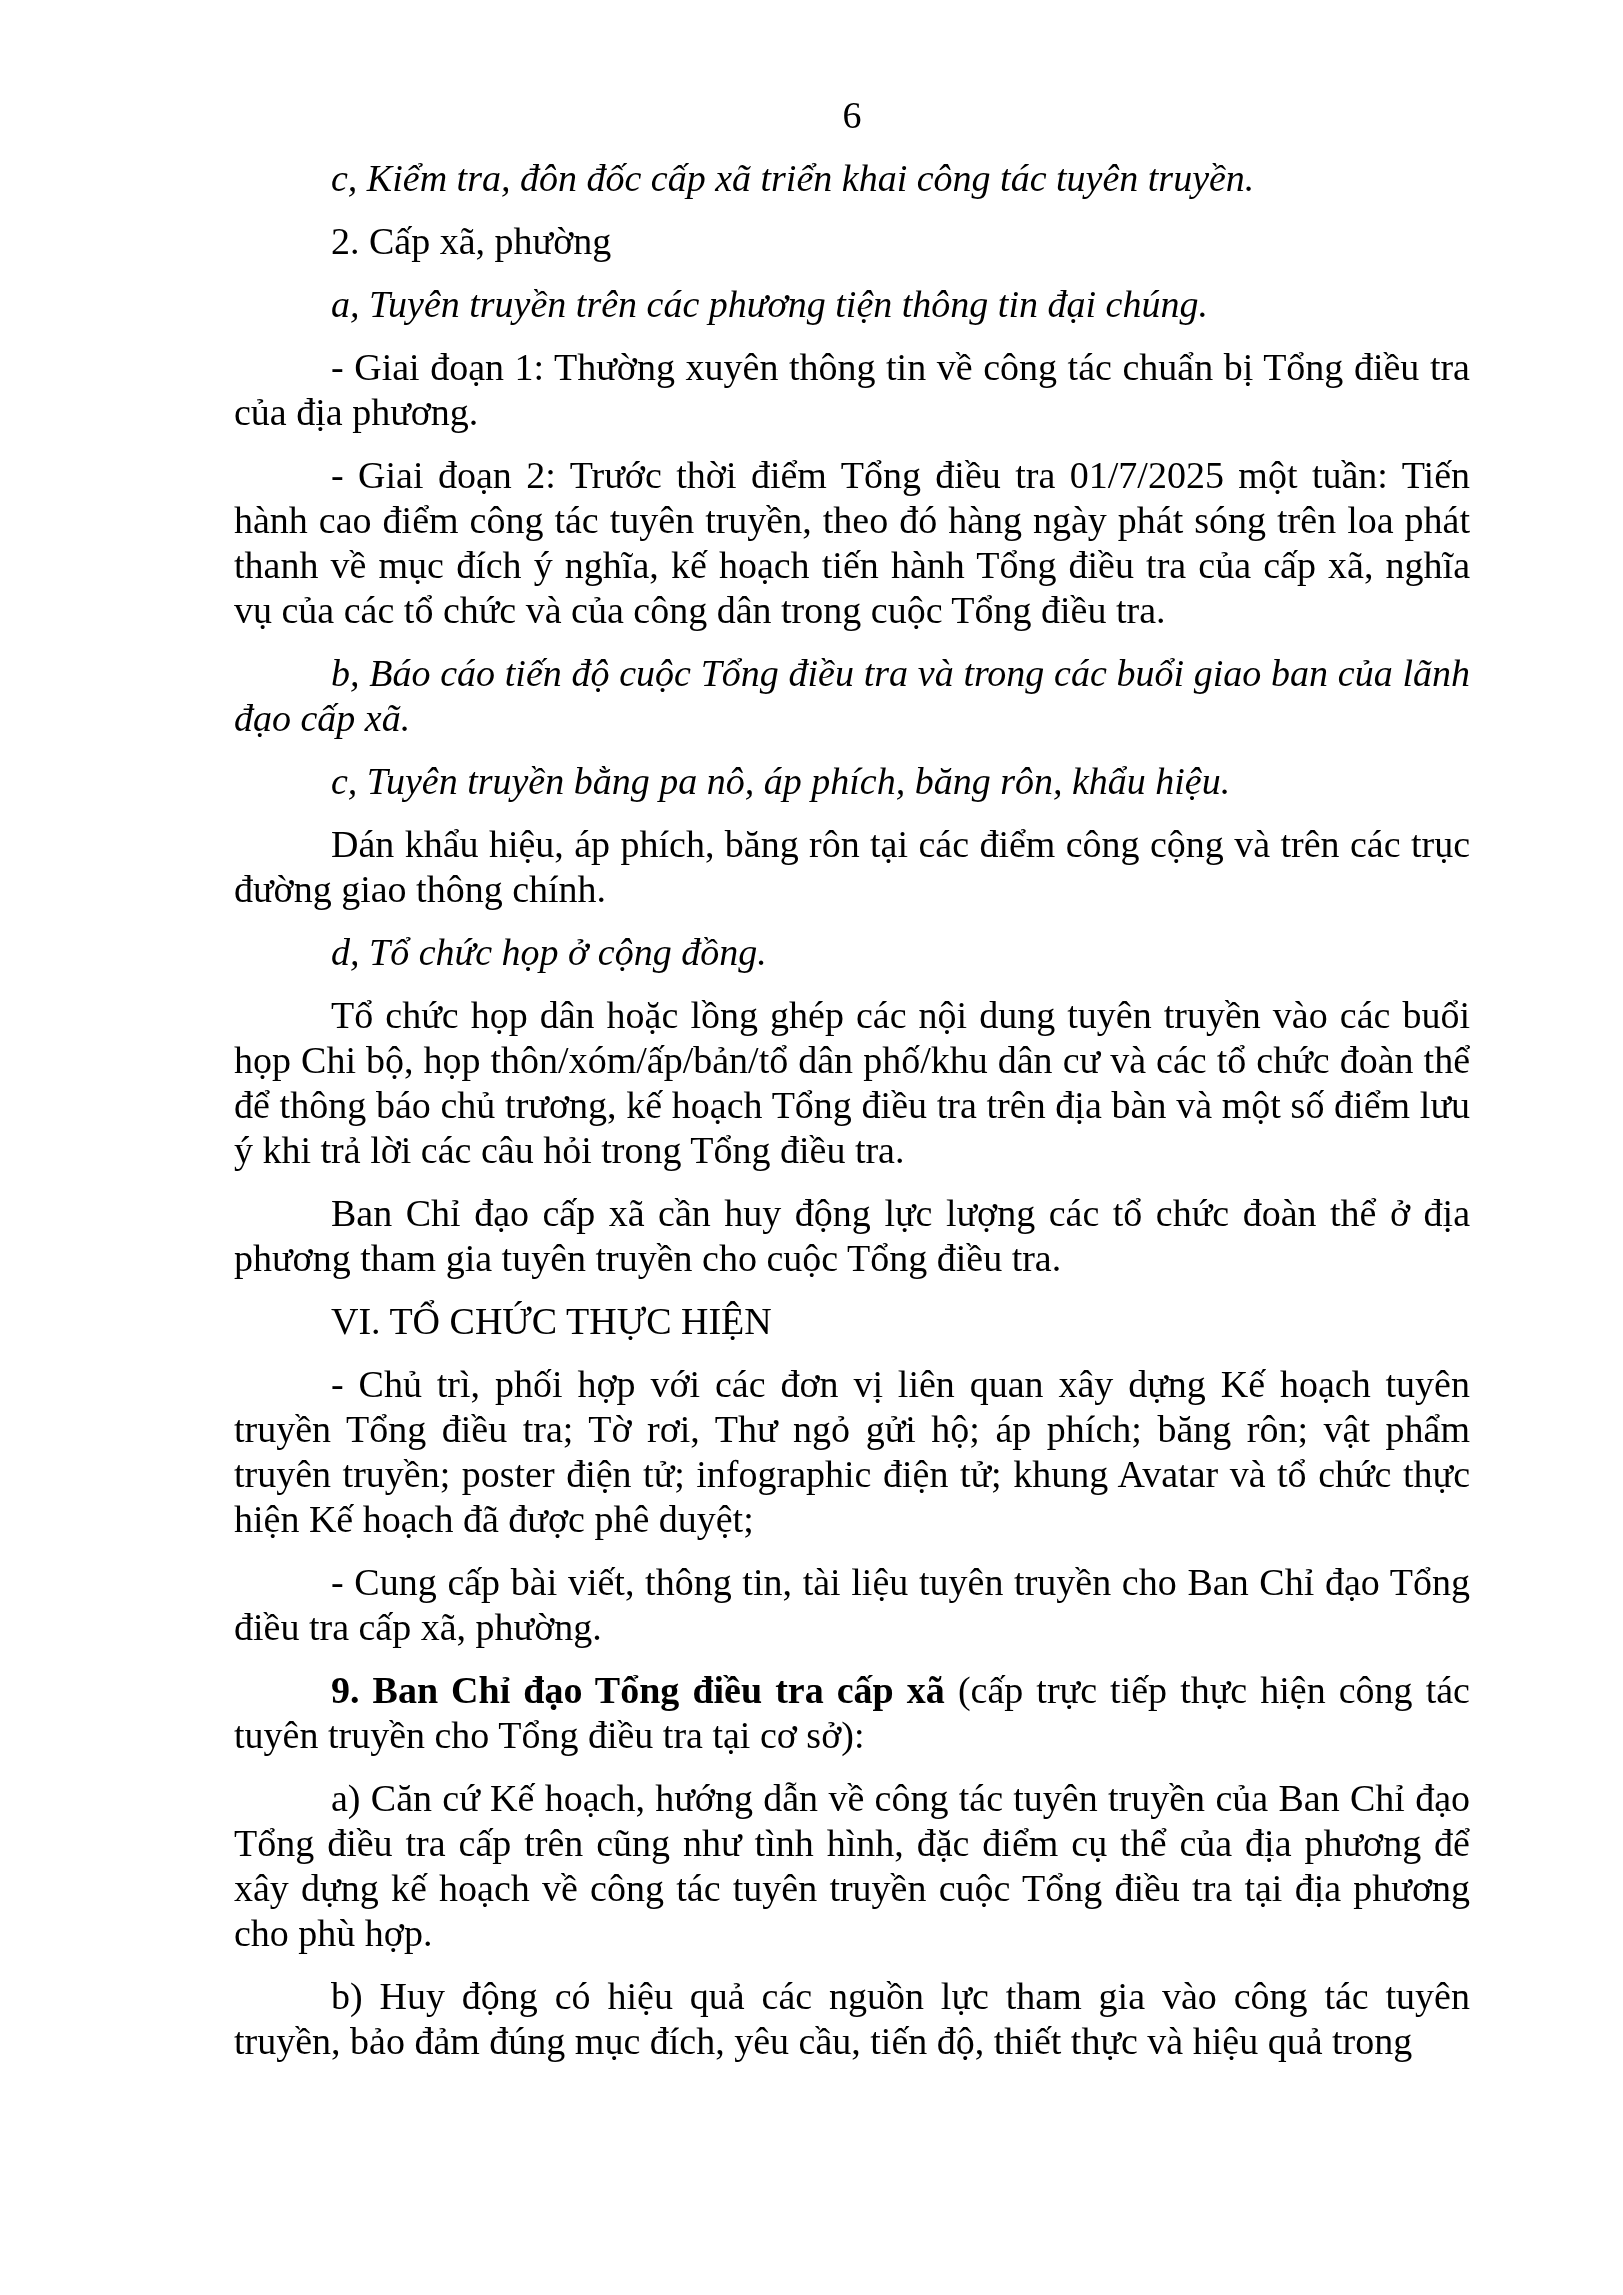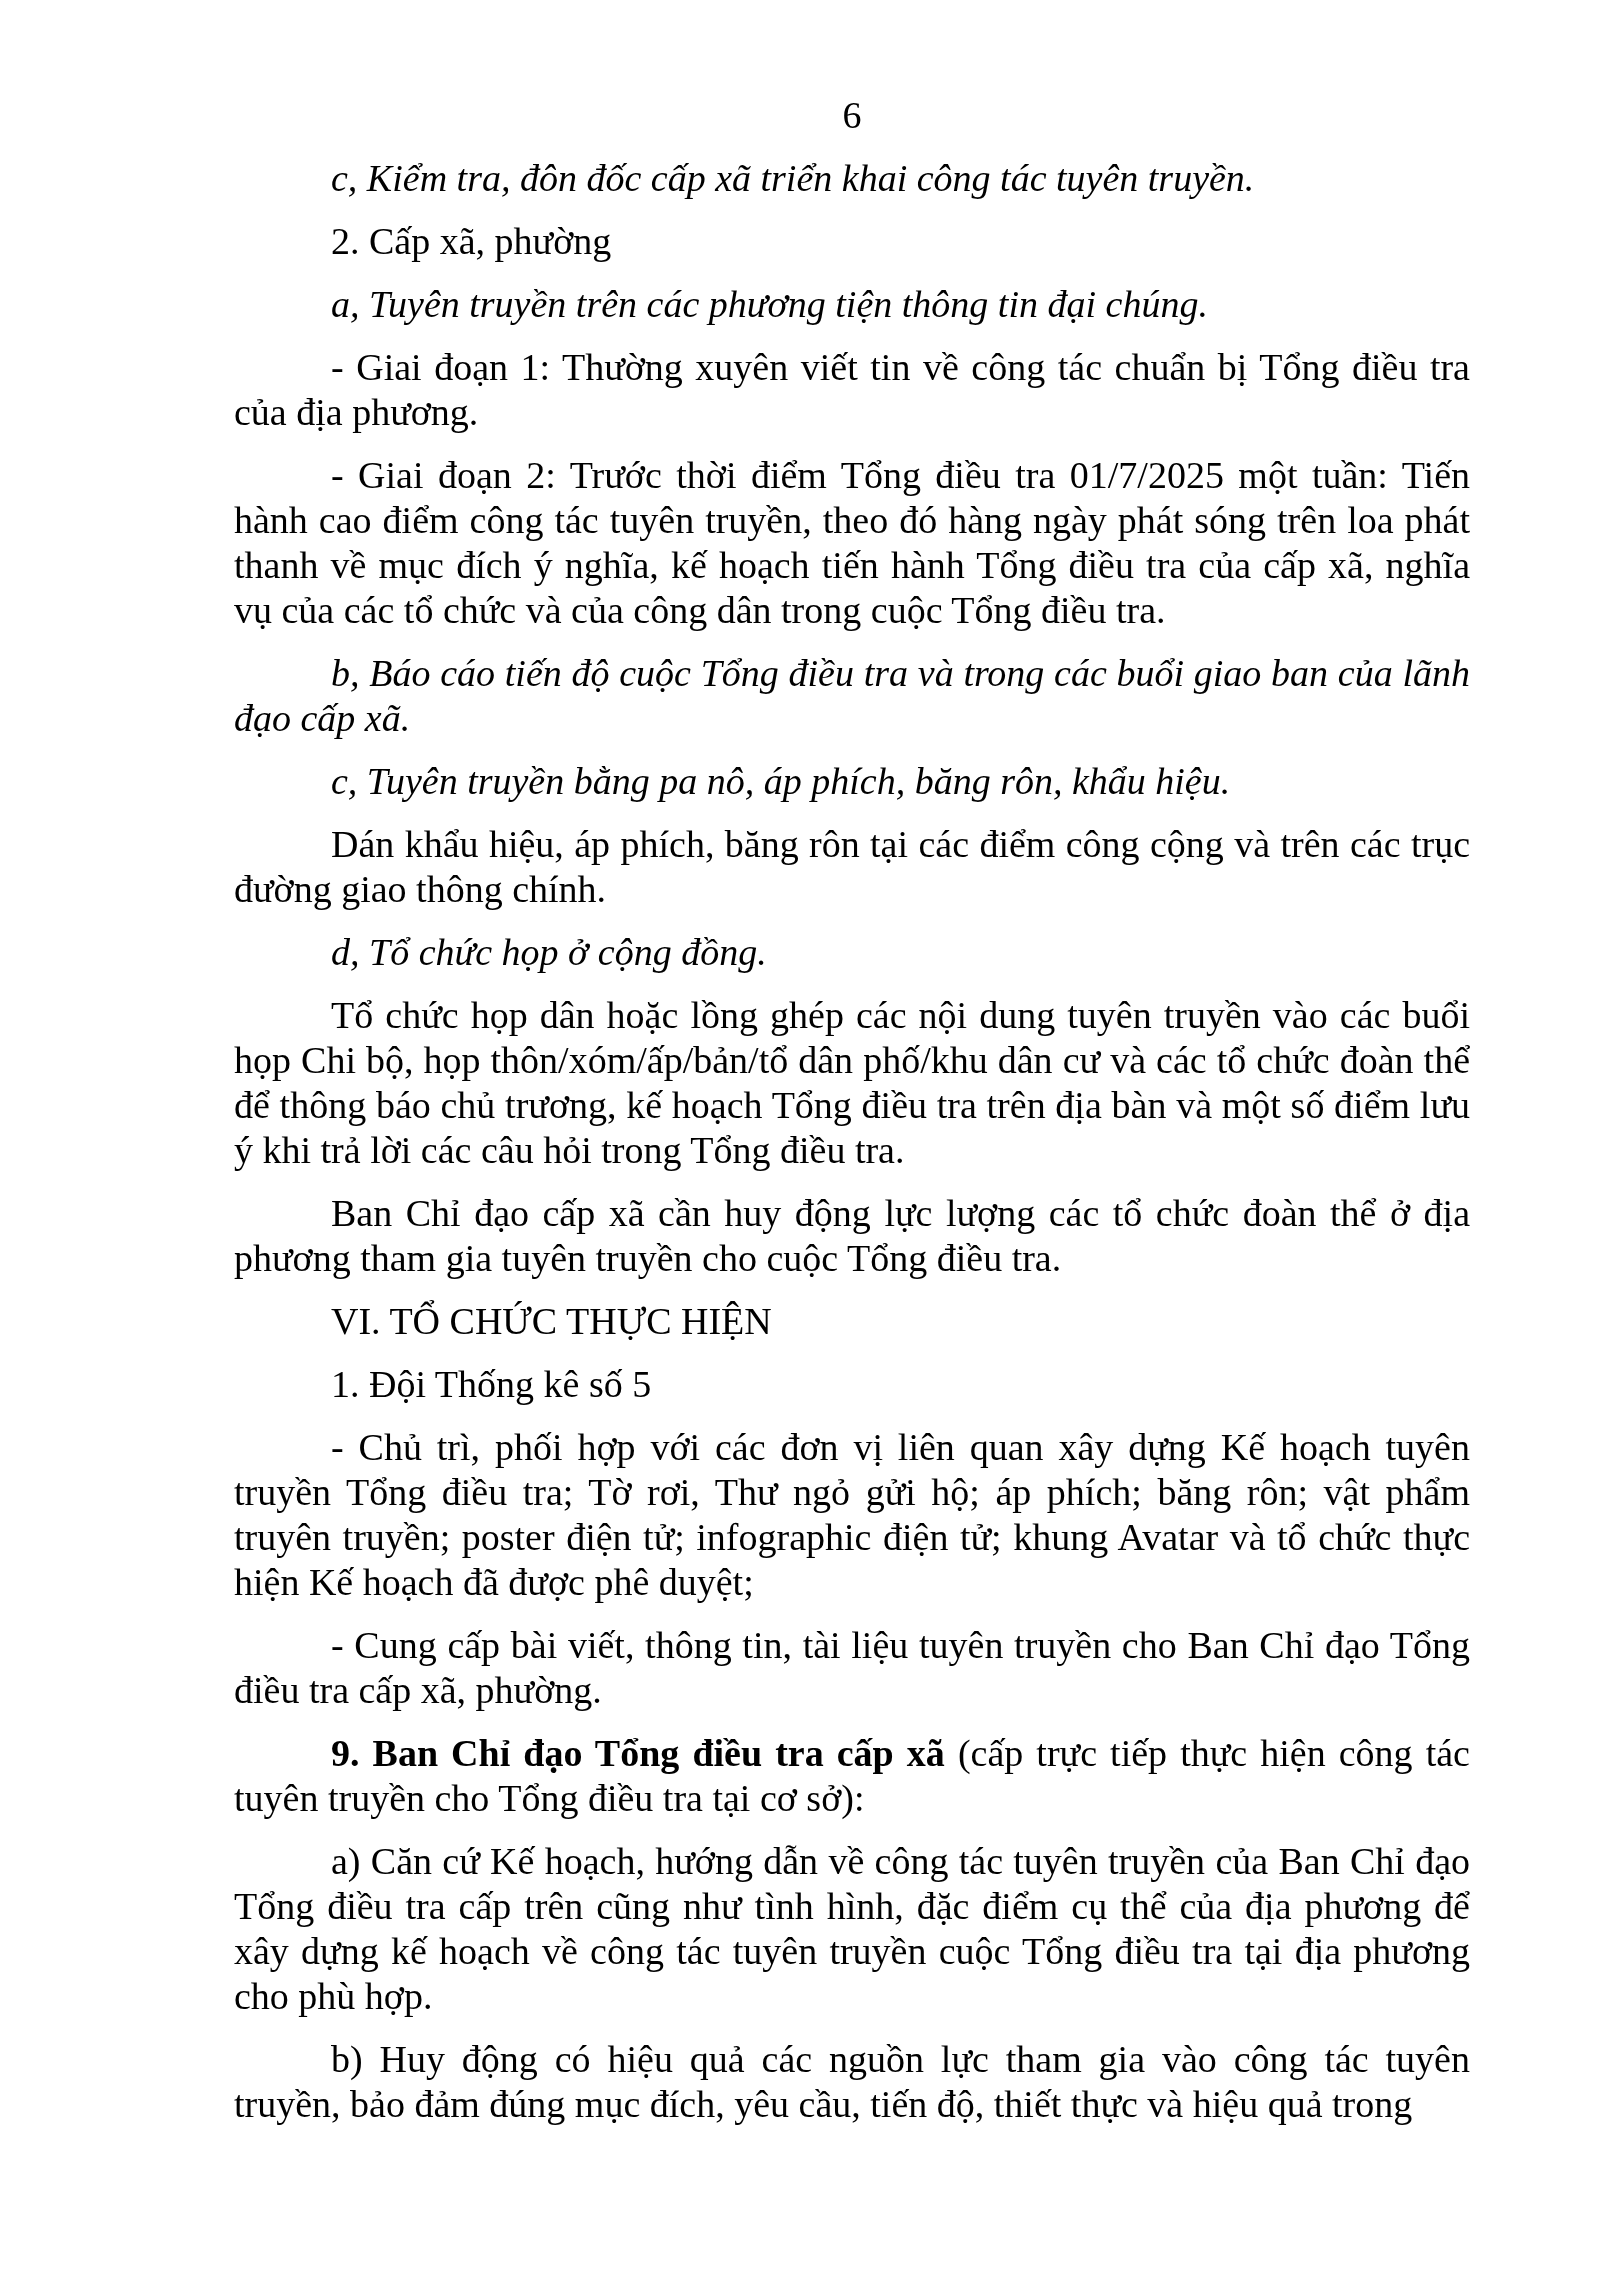--- a/index.html
+++ b/index.html
@@ -42,30 +42,29 @@
 </head>
 <body>
 
 <div class="page">
   <div class="content">
     <p class="pagenum">6</p>
 
     <p class="para i">c, Kiểm tra, đôn đốc cấp xã triển khai công tác tuyên truyền.</p>
     <p class="para b">2. Cấp xã, phường</p>
     <p class="para i">a, Tuyên truyền trên các phương tiện thông tin đại chúng.</p>
-    <p class="para">- Giai đoạn 1: Thường xuyên viết tin về công tác chuẩn bị Tổng điều tra của địa phương.</p>
+    <p class="para">- Giai đoạn 1: Thường xuyên thông tin về công tác chuẩn bị Tổng điều tra của địa phương.</p>
     <p class="para">- Giai đoạn 2: Trước thời điểm Tổng điều tra 01/7/2025 một tuần: Tiến hành cao điểm công tác tuyên truyền, theo đó hàng ngày phát sóng trên loa phát thanh về mục đích ý nghĩa, kế hoạch tiến hành Tổng điều tra của cấp xã, nghĩa vụ của các tổ chức và của công dân trong cuộc Tổng điều tra.</p>
     <p class="para i">b, Báo cáo tiến độ cuộc Tổng điều tra và trong các buổi giao ban của lãnh đạo cấp xã.</p>
     <p class="para i">c, Tuyên truyền bằng pa nô, áp phích, băng rôn, khẩu hiệu.</p>
     <p class="para">Dán khẩu hiệu, áp phích, băng rôn tại các điểm công cộng và trên các trục đường giao thông chính.</p>
     <p class="para i">d, Tổ chức họp ở cộng đồng.</p>
     <p class="para">Tổ chức họp dân hoặc lồng ghép các nội dung tuyên truyền vào các buổi họp Chi bộ, họp thôn/xóm/ấp/bản/tổ dân phố/khu dân cư và các tổ chức đoàn thể để thông báo chủ trương, kế hoạch Tổng điều tra trên địa bàn và một số điểm lưu ý khi trả lời các câu hỏi trong Tổng điều tra.</p>
     <p class="para">Ban Chỉ đạo cấp xã cần huy động lực lượng các tổ chức đoàn thể ở địa phương tham gia tuyên truyền cho cuộc Tổng điều tra.</p>
     <p class="para b">VI. TỔ CHỨC THỰC HIỆN</p>
-    <p class="para b">1. Đội Thống kê số 5</p>
     <p class="para">- Chủ trì, phối hợp với các đơn vị liên quan xây dựng Kế hoạch tuyên truyền Tổng điều tra; Tờ rơi, Thư ngỏ gửi hộ; áp phích; băng rôn; vật phẩm truyên truyền; poster điện tử; infographic điện tử; khung Avatar và tổ chức thực hiện Kế hoạch đã được phê duyệt;</p>
     <p class="para">- Cung cấp bài viết, thông tin, tài liệu tuyên truyền cho Ban Chỉ đạo Tổng điều tra cấp xã, phường.</p>
     <p class="para"><b>9. Ban Chỉ đạo Tổng điều tra cấp xã</b><span> (cấp trực tiếp thực hiện công tác tuyên truyền cho Tổng điều tra tại cơ sở):</span></p>
     <p class="para">a) Căn cứ Kế hoạch, hướng dẫn về công tác tuyên truyền của Ban Chỉ đạo Tổng điều tra cấp trên cũng như tình hình, đặc điểm cụ thể của địa phương để xây dựng kế hoạch về công tác tuyên truyền cuộc Tổng điều tra tại địa phương cho phù hợp.</p>
     <p class="para">b) Huy động có hiệu quả các nguồn lực tham gia vào công tác tuyên truyền, bảo đảm đúng mục đích, yêu cầu, tiến độ, thiết thực và hiệu quả trong</p>
   </div>
 </div>
 
 
 </body></html>

